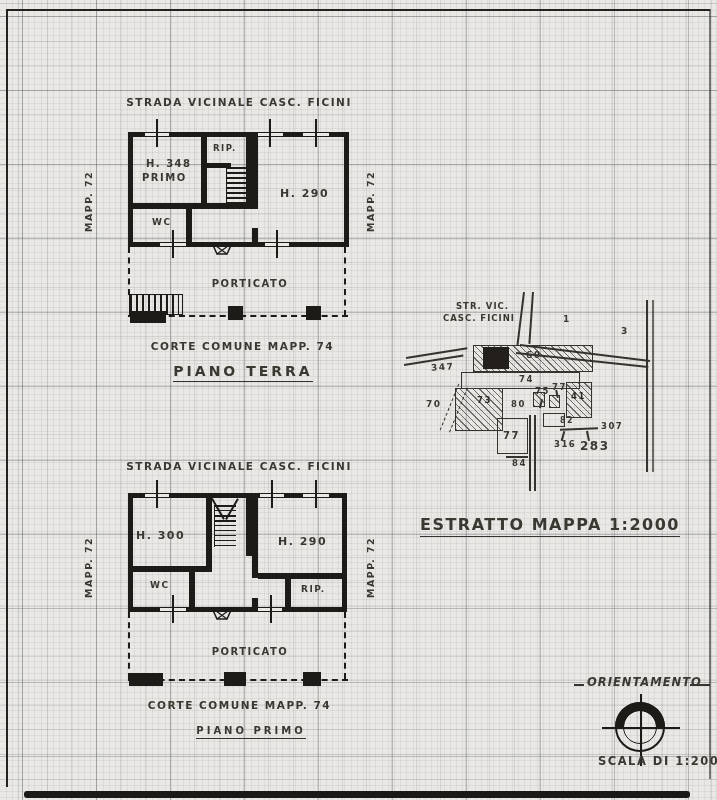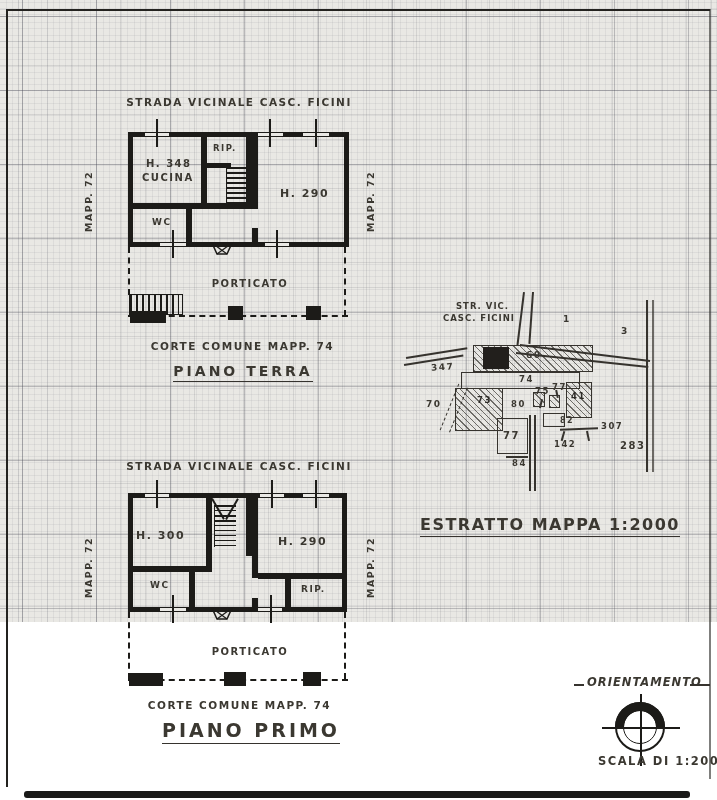--- a/index.html
+++ b/index.html
@@ -6,21 +6,21 @@
     --paper:#e9e8e4;
     --ink:#36332e;
     --wall:#1c1b18;
     --grid-f:rgba(110,112,120,.10);
     --grid-m:rgba(95,97,108,.16);
     --grid-h:rgba(70,72,84,.30);
   }
   *{margin:0;padding:0;box-sizing:border-box;}
   body{width:717px;height:800px;overflow:hidden;background:#fff;
        font-family:"DejaVu Sans","Liberation Sans",sans-serif;}
-  #sheet{position:relative;width:717px;height:622px;background-color:var(--paper);
+  #sheet{position:relative;width:717px;height:800px;background-color:var(--paper);
     background-image:
       repeating-linear-gradient(to right, var(--grid-h) 0 1px, transparent 1px 74px),
       repeating-linear-gradient(to bottom, var(--grid-h) 0 1px, transparent 1px 74px),
       repeating-linear-gradient(to right, var(--grid-m) 0 1px, transparent 1px 24.6px),
       repeating-linear-gradient(to bottom, var(--grid-m) 0 1px, transparent 1px 24.6px),
       repeating-linear-gradient(to right, var(--grid-f) 0 1px, transparent 1px 6.2px),
       repeating-linear-gradient(to bottom, var(--grid-f) 0 1px, transparent 1px 6.2px);
     background-position:22px 16px;}
   .abs{position:absolute;}
   .txt{position:absolute;color:var(--ink);white-space:nowrap;line-height:1.15;}
@@ -80,21 +80,21 @@
   <div class="wall" style="left:246px;top:137px;width:6px;height:70px;"></div>
   <div class="wall" style="left:133px;top:203px;width:119px;height:6px;"></div>
   <div class="wall" style="left:207px;top:163px;width:24px;height:5px;"></div>
   <div class="wall" style="left:186px;top:209px;width:6px;height:33px;"></div>
   <div class="wall" style="left:252px;top:137px;width:6px;height:72px;"></div>
   <div class="wall" style="left:252px;top:228px;width:6px;height:14px;"></div>
 
   <div class="stairs" style="left:226px;top:167px;width:20px;height:38px;border-left:1.5px solid var(--wall);"></div>
 
   <div class="txt hand" style="left:146px;top:158px;font-size:10px;">H. 348</div>
-  <div class="txt hand" style="left:142px;top:172px;font-size:10px;">CUCINA</div>
+  <div class="txt hand" style="left:142px;top:172px;font-size:10px;">PRIMO</div>
   <div class="txt hand" style="left:213px;top:144px;font-size:8.5px;">RIP.</div>
   <div class="txt hand" style="left:152px;top:217px;font-size:9px;">WC</div>
   <div class="txt hand" style="left:280px;top:188px;font-size:11px;">H. 290</div>
 
   <svg class="abs" style="left:208px;top:242px;" width="28" height="14" viewBox="0 0 28 14">
     <polygon points="4,1 24,1 19,12 9,12" fill="none" stroke="#1c1b18" stroke-width="1.5"></polygon>
     <line x1="4" y1="1" x2="19" y2="12" stroke="#1c1b18" stroke-width="1.2"></line>
     <line x1="24" y1="1" x2="9" y2="12" stroke="#1c1b18" stroke-width="1.2"></line>
   </svg>
 
@@ -158,21 +158,21 @@
   <div class="dash-v" style="left:128px;top:612px;height:67px;"></div>
   <div class="dash-v" style="left:344px;top:612px;height:67px;"></div>
   <div class="dash-h" style="left:128px;top:679px;width:220px;"></div>
   <div class="pillar" style="left:129px;top:673px;width:34px;height:13px;"></div>
   <div class="pillar" style="left:224px;top:672px;width:22px;height:14px;"></div>
   <div class="pillar" style="left:303px;top:672px;width:18px;height:14px;"></div>
 
   <div class="txt ctr hand" style="left:195px;top:646px;width:110px;font-size:10px;">PORTICATO</div>
   <div class="txt ctr hand" style="left:122px;top:699px;width:235px;font-size:10.5px;">CORTE COMUNE MAPP. 74</div>
   <div class="txt ctr" style="left:128px;top:720px;width:230px;">
-    <span class="underline hand" style="font-size:19px;letter-spacing:3px;margin-left:16px;">PIANO PRIMO</span>
+    <span class="underline hand" style="font-size:10px;letter-spacing:3px;margin-left:16px;">PIANO PRIMO</span>
   </div>
 
   <div class="road" style="left:406px;top:357px;width:62px;transform:rotate(-9deg);"></div>
   <div class="road" style="left:404px;top:364px;width:60px;transform:rotate(-9deg);"></div>
   <div class="roadv" style="left:523px;top:292px;height:54px;transform:rotate(7deg);"></div>
   <div class="roadv" style="left:532px;top:292px;height:52px;transform:rotate(4deg);"></div>
   <div class="road" style="left:520px;top:344px;width:131px;transform:rotate(7deg);"></div>
   <div class="road" style="left:516px;top:352px;width:133px;transform:rotate(6deg);"></div>
   <div class="roadv" style="left:646px;top:300px;height:172px;"></div>
   <div class="roadv" style="left:652px;top:300px;height:172px;opacity:.7;"></div>
@@ -205,22 +205,22 @@
   <div class="txt hand" style="left:526px;top:350px;font-size:9px;">60</div>
   <div class="txt hand" style="left:426px;top:399px;font-size:9px;">70</div>
   <div class="txt hand" style="left:519px;top:375px;font-size:8.5px;">74</div>
   <div class="txt hand" style="left:477px;top:396px;font-size:8.5px;color:#2c2a26;">73</div>
   <div class="txt hand" style="left:511px;top:400px;font-size:8.5px;">80</div>
   <div class="txt hand" style="left:535px;top:387px;font-size:8.5px;">75</div>
   <div class="txt hand" style="left:552px;top:383px;font-size:8.5px;">77</div>
   <div class="txt hand" style="left:571px;top:392px;font-size:8.5px;color:#2c2a26;">41</div>
   <div class="txt hand" style="left:548px;top:416px;font-size:8px;padding-left:12px;">82</div>
   <div class="txt hand" style="left:601px;top:422px;font-size:8.5px;">307</div>
-  <div class="txt hand" style="left:554px;top:440px;font-size:8.5px;">142</div>
-  <div class="txt hand" style="left:580px;top:440px;font-size:10px;margin-left:40px;">283</div>
+  <div class="txt hand" style="left:554px;top:440px;font-size:8.5px;">316</div>
+  <div class="txt hand" style="left:580px;top:440px;font-size:12px;">283</div>
   <div class="txt hand" style="left:503px;top:430px;font-size:10px;">77</div>
   <div class="txt hand" style="left:512px;top:459px;font-size:8.5px;">84</div>
 
   <div class="txt ctr" style="left:420px;top:516px;width:228px;">
     <span class="underline hand" style="font-size:16px;letter-spacing:1.5px;">ESTRATTO MAPPA 1:2000</span>
   </div>
 
   <div class="tick-h" style="left:574px;top:684px;width:10px;"></div>
   <div class="txt hand" style="left:587px;top:676px;font-size:11.5px;font-style:italic;letter-spacing:1px;">ORIENTAMENTO</div>
   <div class="tick-h" style="left:690px;top:684px;width:20px;"></div>

